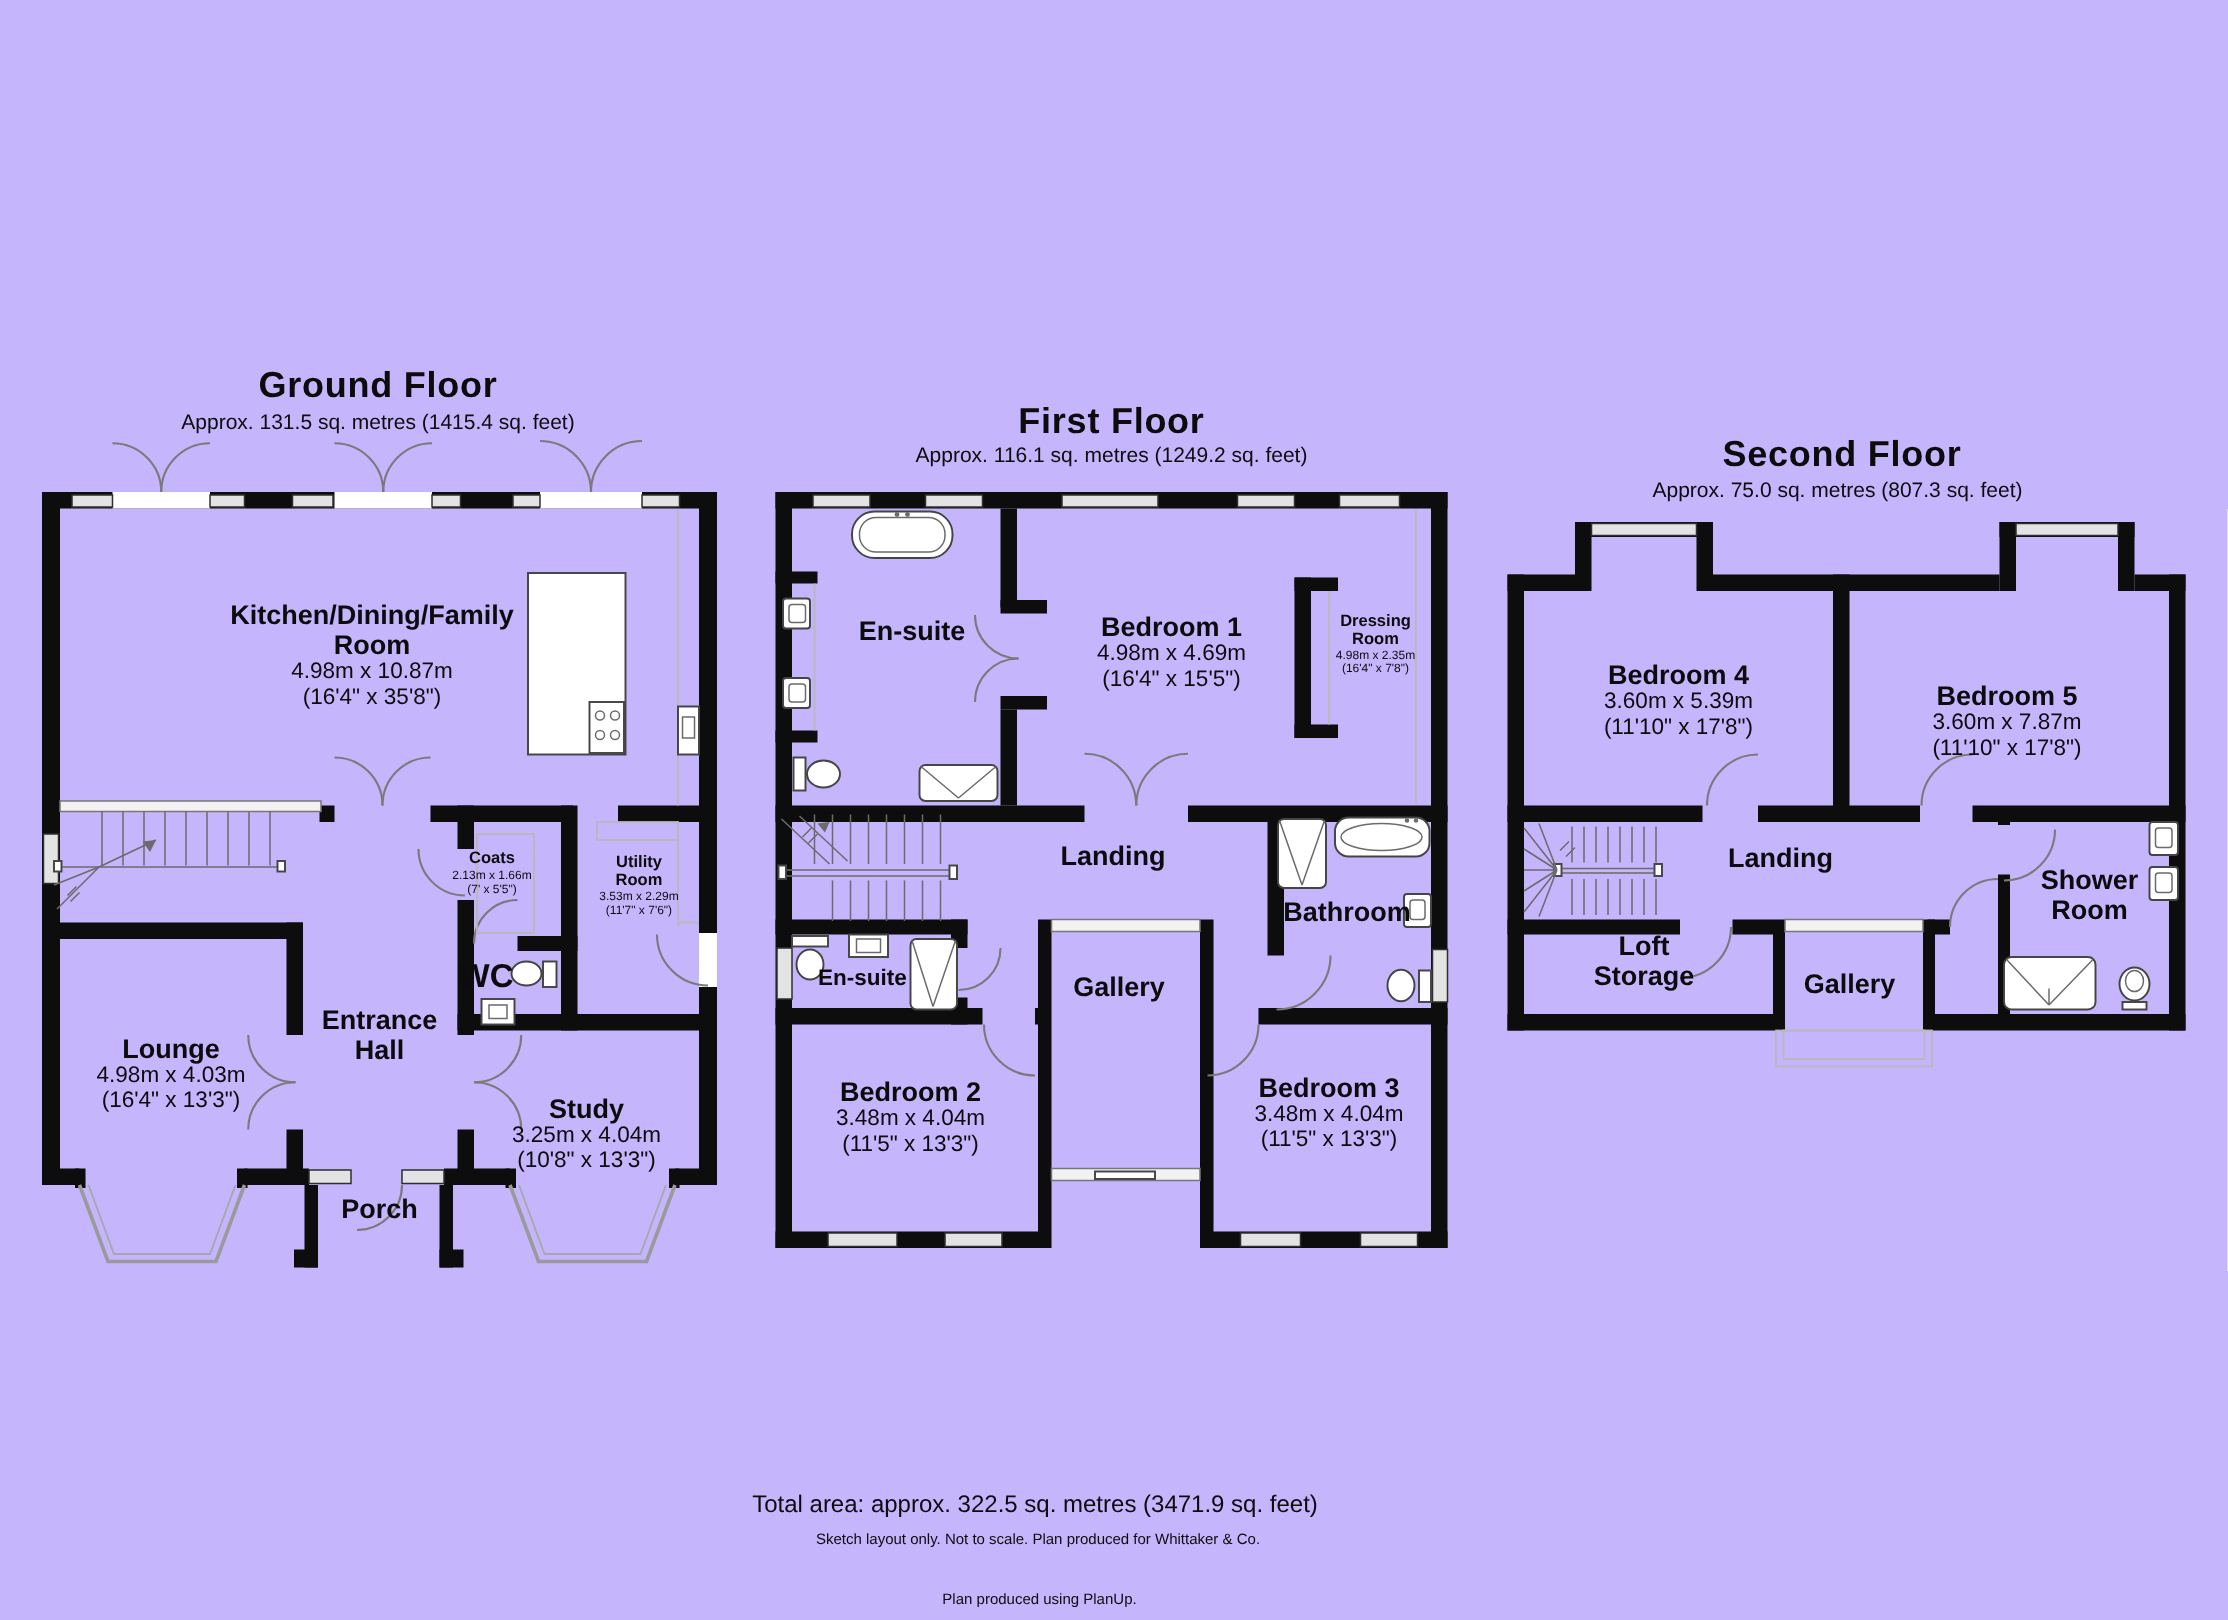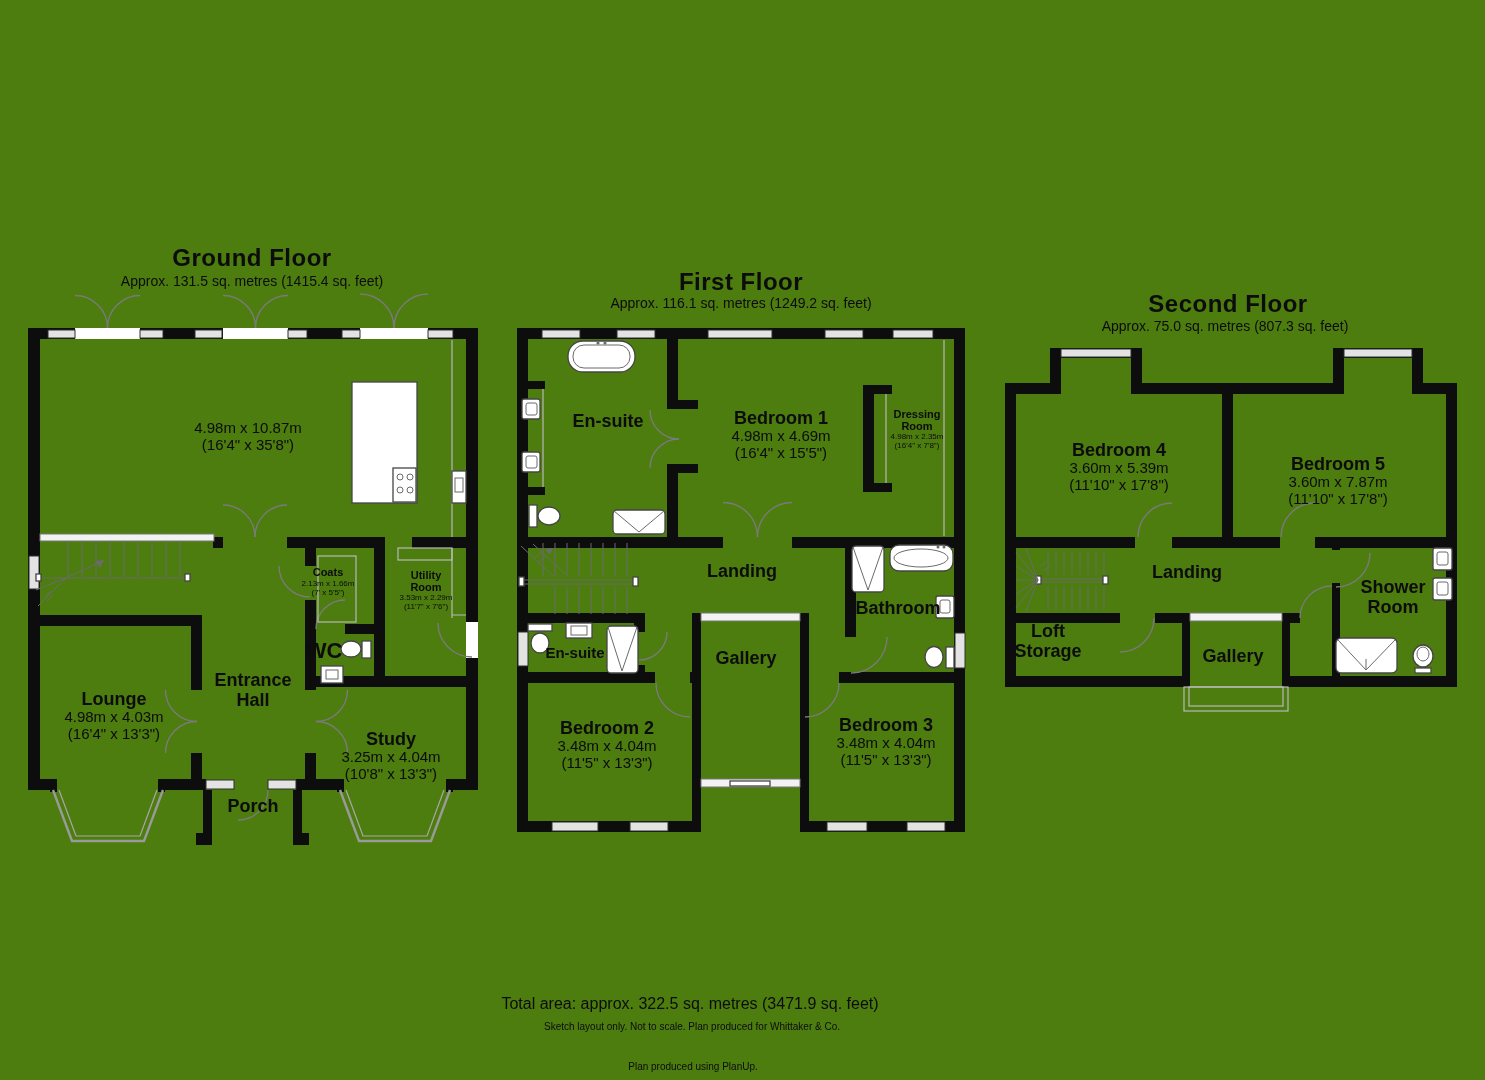--- a/index.html
+++ b/index.html
@@ -1,17 +1,17 @@
 <!DOCTYPE html>
 <html><head>
 <meta charset="utf-8">
 <style>
   html,body{margin:0;padding:0;background:#fff;}
   body{width:1485px;height:1080px;font-family:"Liberation Sans",sans-serif;color:#0c0c0c;}
-  .canvas{position:relative;width:1485px;height:1080px;overflow:hidden;background:#4d7c0f;}
+  .canvas{position:relative;width:1485px;height:1080px;overflow:hidden;background:#c4b5fd;}
   .canvas svg{position:absolute;left:0;top:0;}
   .label{position:absolute;transform:translate(-50%,-50%);text-align:center;white-space:nowrap;line-height:1.12;}
   .label.wrap{white-space:normal;}
   .ftitle{font-size:24px;font-weight:bold;letter-spacing:.5px;}
   .fsub{font-size:14px;}
   .rn{font-size:18px;font-weight:bold;}
   .rn-sm{font-size:15px;font-weight:bold;}
   .rn-xs{font-size:11px;font-weight:bold;line-height:1.05;}
   .rn-wc{font-size:22px;font-weight:bold;}
   .rd{font-size:15px;}
@@ -351,20 +351,21 @@
       <ellipse class="fxl" cx="1423" cy="654" rx="6" ry="7" fill="none"></ellipse>
       <rect class="fx" x="1415" y="668" width="16" height="5"></rect>
     </g>
   </g>
 </svg>
 
 <div class="label ftitle" style="left:252px;top:258px">Ground Floor</div>
 <div class="label fsub" style="left:252px;top:282px">Approx. 131.5 sq. metres (1415.4 sq. feet)</div>
 
 <div class="label wrap" style="left:248px;top:437px;width:212px">
+  <div class="rn">Kitchen/Dining/Family Room</div>
   <div class="rd">4.98m x 10.87m</div>
   <div class="rd">(16'4" x 35'8")</div>
 </div>
 <div class="label" style="left:114px;top:716px">
   <div class="rn">Lounge</div>
   <div class="rd">4.98m x 4.03m</div>
   <div class="rd">(16'4" x 13'3")</div>
 </div>
 <div class="label wrap rn" style="left:253px;top:690px;width:110px">Entrance Hall</div>
 <div class="label" style="left:391px;top:756px">
@@ -421,21 +422,21 @@
   <div class="rn">Bedroom 4</div>
   <div class="rd">3.60m x 5.39m</div>
   <div class="rd">(11'10" x 17'8")</div>
 </div>
 <div class="label" style="left:1338px;top:481px">
   <div class="rn">Bedroom 5</div>
   <div class="rd">3.60m x 7.87m</div>
   <div class="rd">(11'10" x 17'8")</div>
 </div>
 <div class="label rn" style="left:1187px;top:572px">Landing</div>
-<div class="label wrap rn" style="left:1048px;top:641px;width:95px">Loft Storage</div>
+<div class="label wrap rn" style="left:1096px;top:641px;width:95px">Loft Storage</div>
 <div class="label rn" style="left:1233px;top:656px">Gallery</div>
 <div class="label wrap rn" style="left:1393px;top:597px;width:95px">Shower Room</div>
 
 <div class="label foot1" style="left:690px;top:1004px">Total area: approx. 322.5 sq. metres (3471.9 sq. feet)</div>
 <div class="label foot2" style="left:692px;top:1027px">Sketch layout only. Not to scale. Plan produced for Whittaker &amp; Co.</div>
 <div class="label foot2" style="left:693px;top:1067px">Plan produced using PlanUp.</div>
 
 </div>
 
 </body></html>

